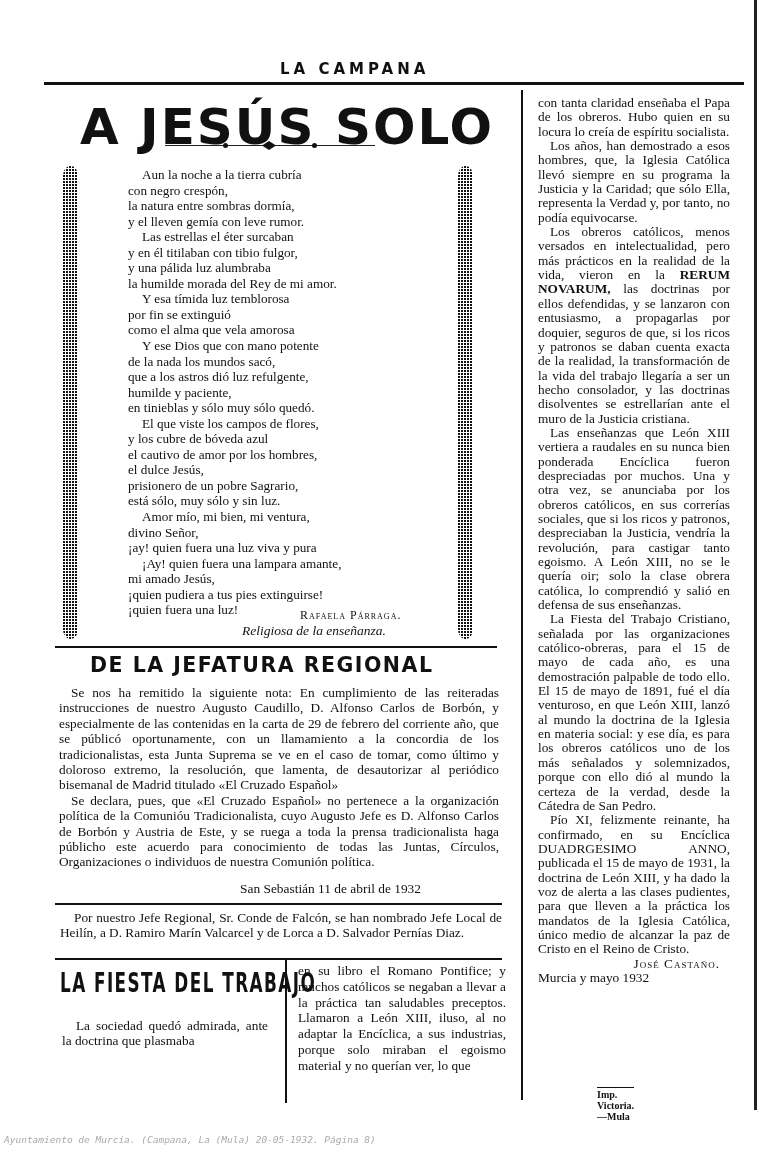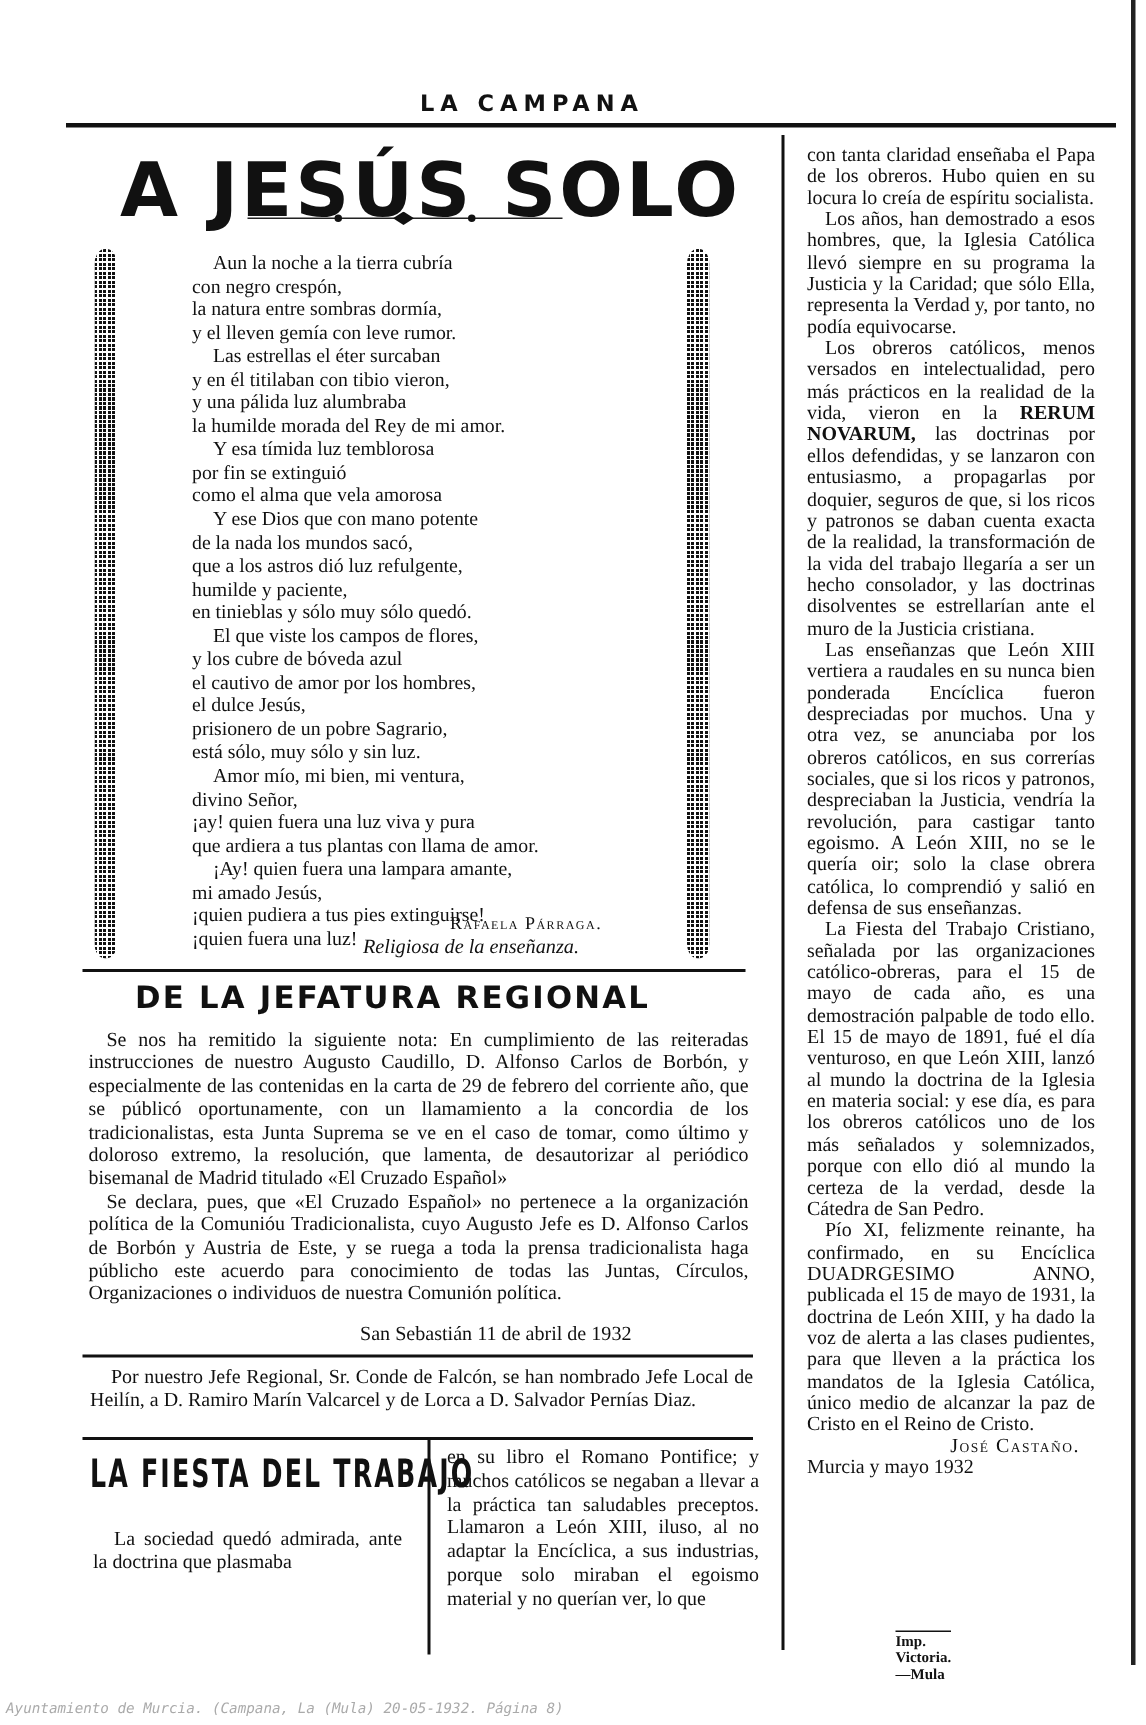--- a/index.html
+++ b/index.html
@@ -83,41 +83,40 @@
       <div class="dot" style="left:147px"></div>
   </div>
   <div class="pillar pl"></div>
   <div class="pillar pr"></div>
   <div class="poem" id="poem">
       <div class="ind">Aun la noche a la tierra cubría</div>
       <div>con negro crespón,</div>
       <div>la natura entre sombras dormía,</div>
       <div>y el lleven gemía con leve rumor.</div>
       <div class="ind">Las estrellas el éter surcaban</div>
-      <div>y en él titilaban con tibio vieron,</div>
+      <div>y en él titilaban con tibio fulgor,</div>
       <div>y una pálida luz alumbraba</div>
       <div>la humilde morada del Rey de mi amor.</div>
       <div class="ind">Y esa tímida luz temblorosa</div>
       <div>por fin se extinguió</div>
       <div>como el alma que vela amorosa</div>
       <div class="ind">Y ese Dios que con mano potente</div>
       <div>de la nada los mundos sacó,</div>
       <div>que a los astros dió luz refulgente,</div>
       <div>humilde y paciente,</div>
       <div>en tinieblas y sólo muy sólo quedó.</div>
       <div class="ind">El que viste los campos de flores,</div>
       <div>y los cubre de bóveda azul</div>
       <div>el cautivo de amor por los hombres,</div>
       <div>el dulce Jesús,</div>
       <div>prisionero de un pobre Sagrario,</div>
       <div>está sólo, muy sólo y sin luz.</div>
       <div class="ind">Amor mío, mi bien, mi ventura,</div>
       <div>divino Señor,</div>
       <div>¡ay! quien fuera una luz viva y pura</div>
-      <div>que ardiera a tus plantas con llama de amor.</div>
       <div class="ind">¡Ay! quien fuera una lampara amante,</div>
       <div>mi amado Jesús,</div>
       <div>¡quien pudiera a tus pies extinguirse!</div>
       <div>¡quien fuera una luz!</div>
     </div>
   <div class="sig1">Rafaela Párraga.</div>
   <div class="sig2">Religiosa de la enseñanza.</div>
 
   <div class="rule-a"></div>
   <div class="title2">DE LA JEFATURA REGIONAL</div>

